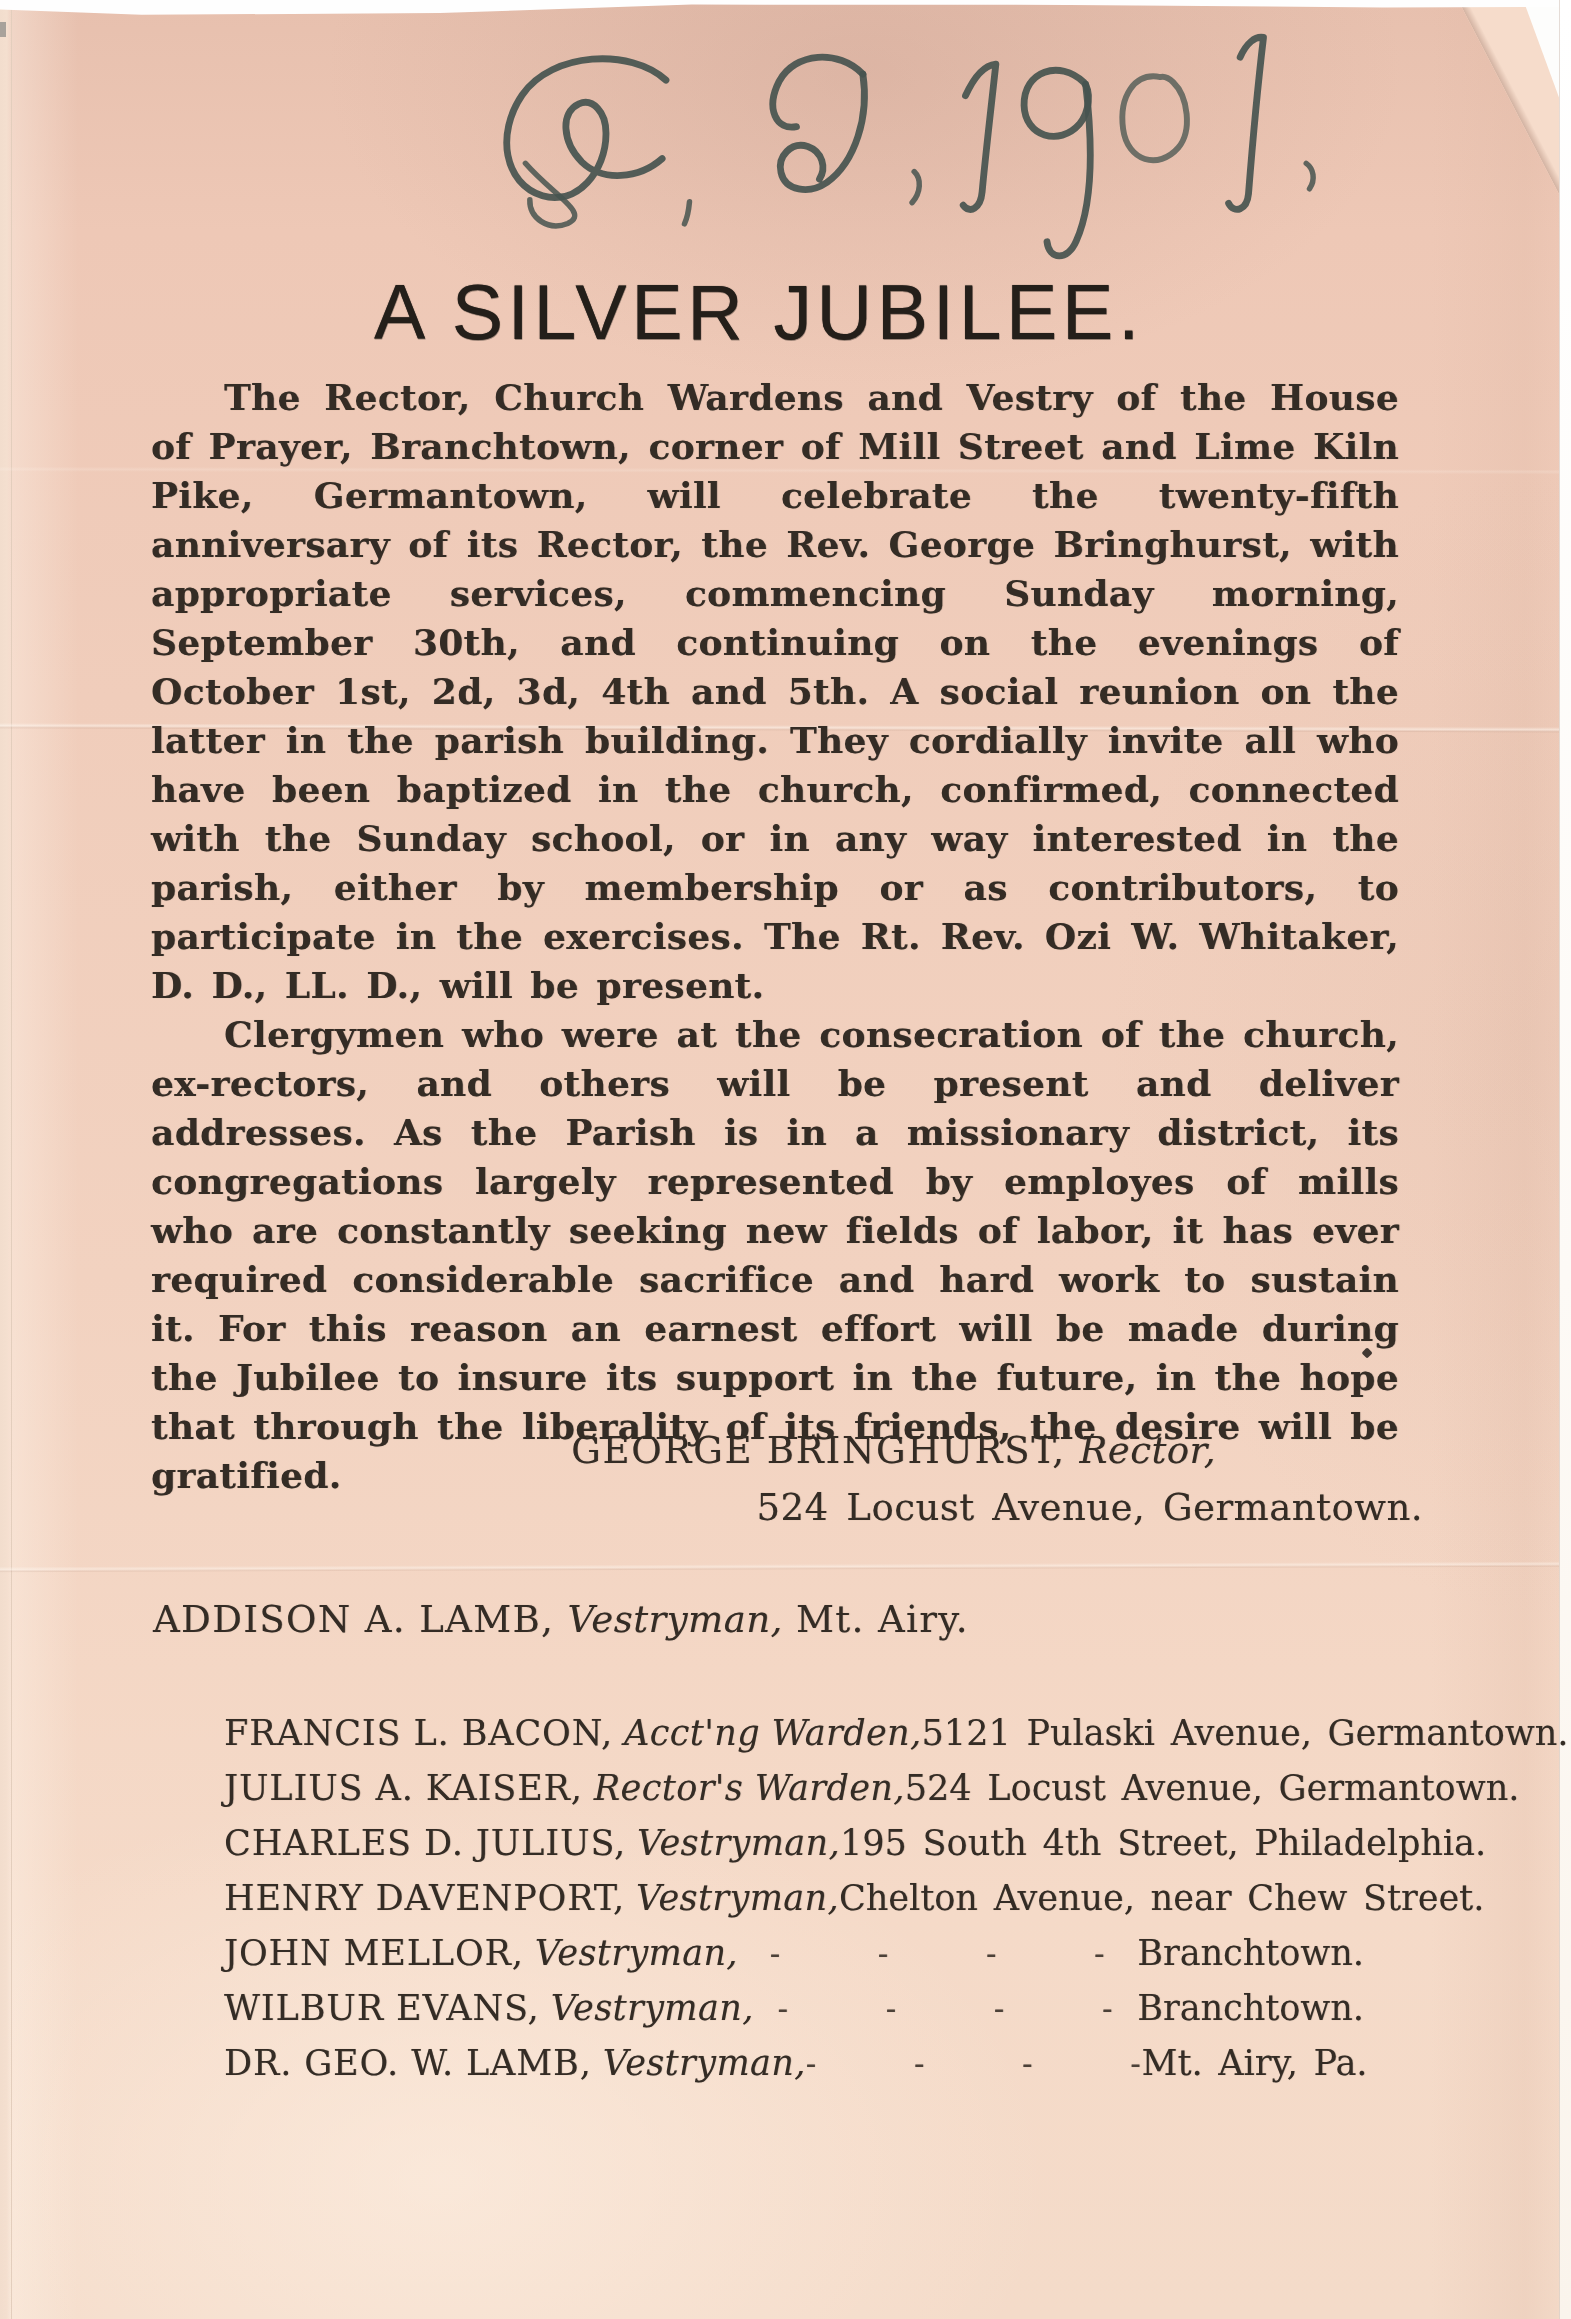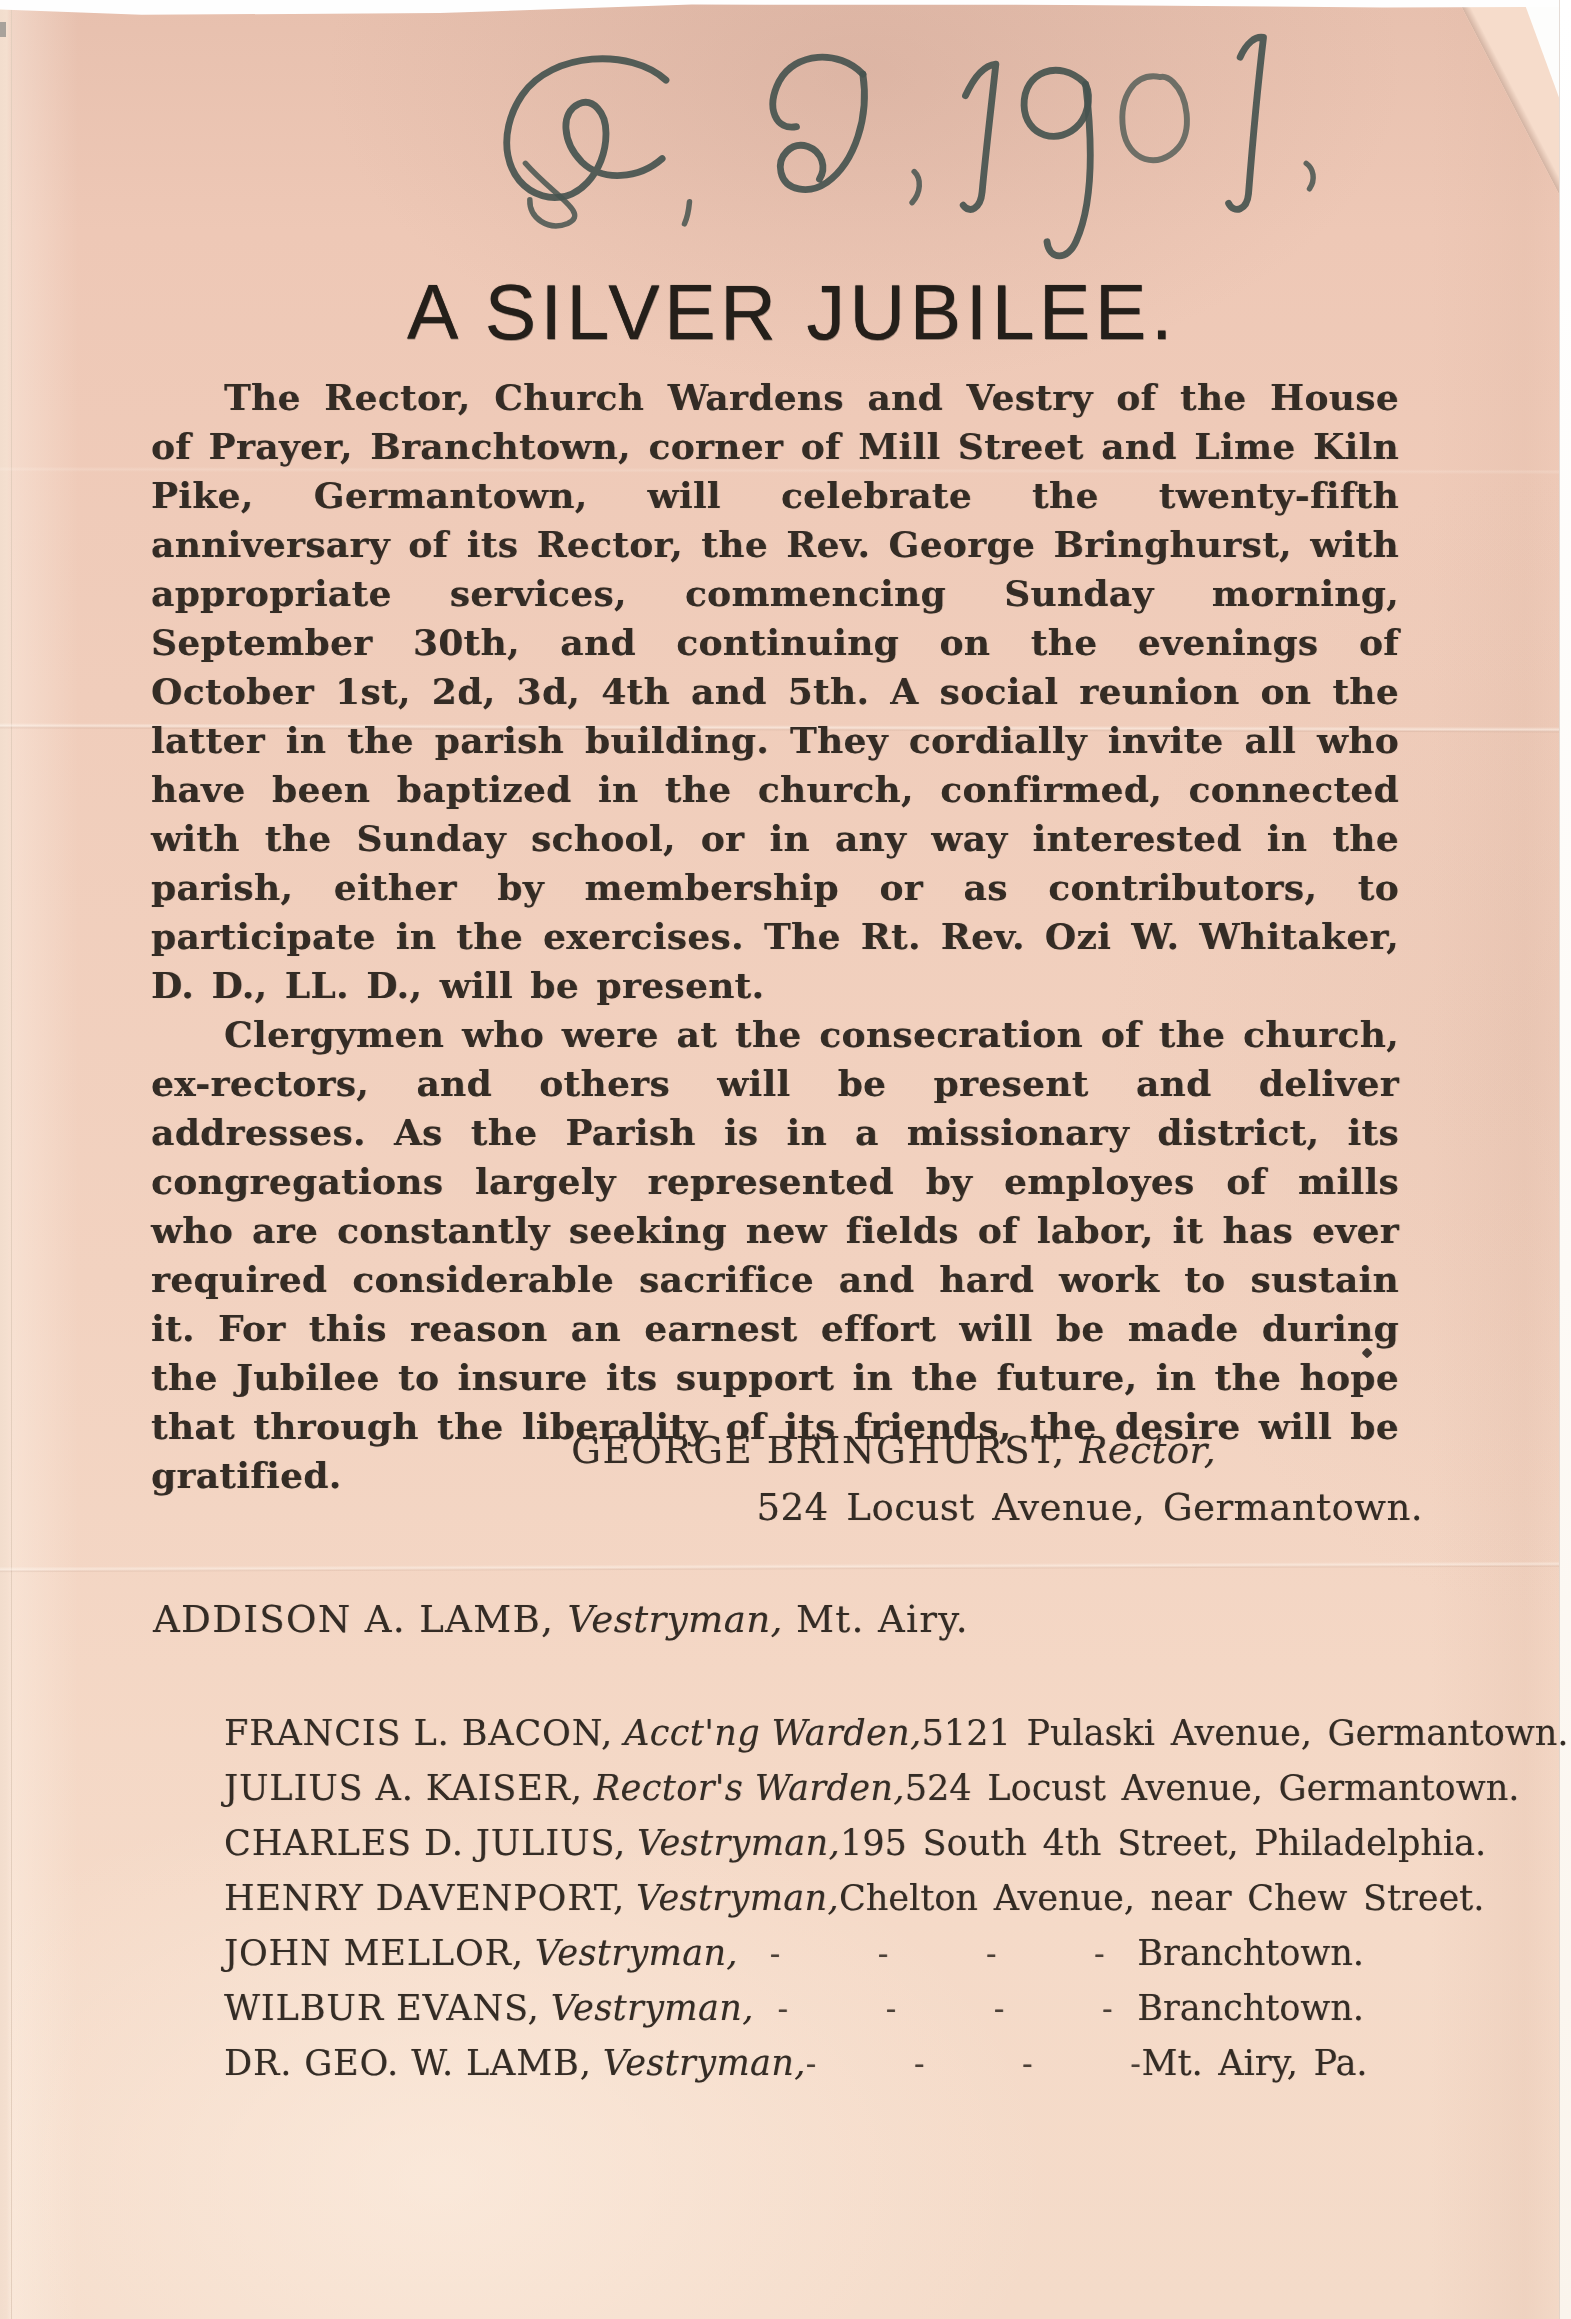--- a/index.html
+++ b/index.html
@@ -40,21 +40,21 @@
     background:linear-gradient(180deg,rgba(255,249,241,0),rgba(255,250,244,.45) 45%,rgba(168,132,114,.14) 82%,rgba(168,132,114,0));}
   .crease-3{top:468px;height:4.6px;opacity:.5;transform:rotate(.1deg);
     background:linear-gradient(180deg,rgba(255,249,241,0),rgba(255,250,244,.35) 50%,rgba(168,132,114,0));}
   
   .handwriting{position:absolute;left:457px;top:37px;width:877px;height:228px;transform:rotate(-1.2deg);}
   .handwriting path{fill:none;stroke:#46544f;stroke-linecap:round;stroke-linejoin:round;}
   .hw-main{stroke-width:7.5px;stroke-opacity:.92;}
   .hw-thin{stroke-width:6px;stroke-opacity:.85;}
   .hw-faint{stroke-width:6.5px;stroke:#5e6c67;stroke-opacity:.75;}
   
-  .title{position:absolute;top:270px;left:168px;width:1248px;margin:0;
+  .title{position:absolute;top:270px;left:135px;width:1248px;margin:0;
     font-family:"Liberation Sans","DejaVu Sans",sans-serif;font-weight:400;
     font-size:77px;line-height:1.1;letter-spacing:4.6px;text-align:center;color:#241f1a;
     text-shadow:0 0 0.9px rgba(36,31,26,.85), 0.5px 0.5px 0 rgba(36,31,26,.35);}
   .flow{position:absolute;top:373px;left:151px;width:1248px;
     font-size:36px;line-height:49px;color:#342c25;text-align:justify;
     word-spacing:4.6px;letter-spacing:0.3px;
     text-shadow:0.4px 0.4px 0.7px rgba(52,44,37,.45);font-weight:bold;}
   .flow p{margin:0;text-indent:73px;}
   .ink-dot{position:absolute;left:1363px;top:1349px;width:8.2px;height:8.2px;background:#2e2722;
     transform:rotate(45deg);border-radius:1.8px;opacity:.9;}

